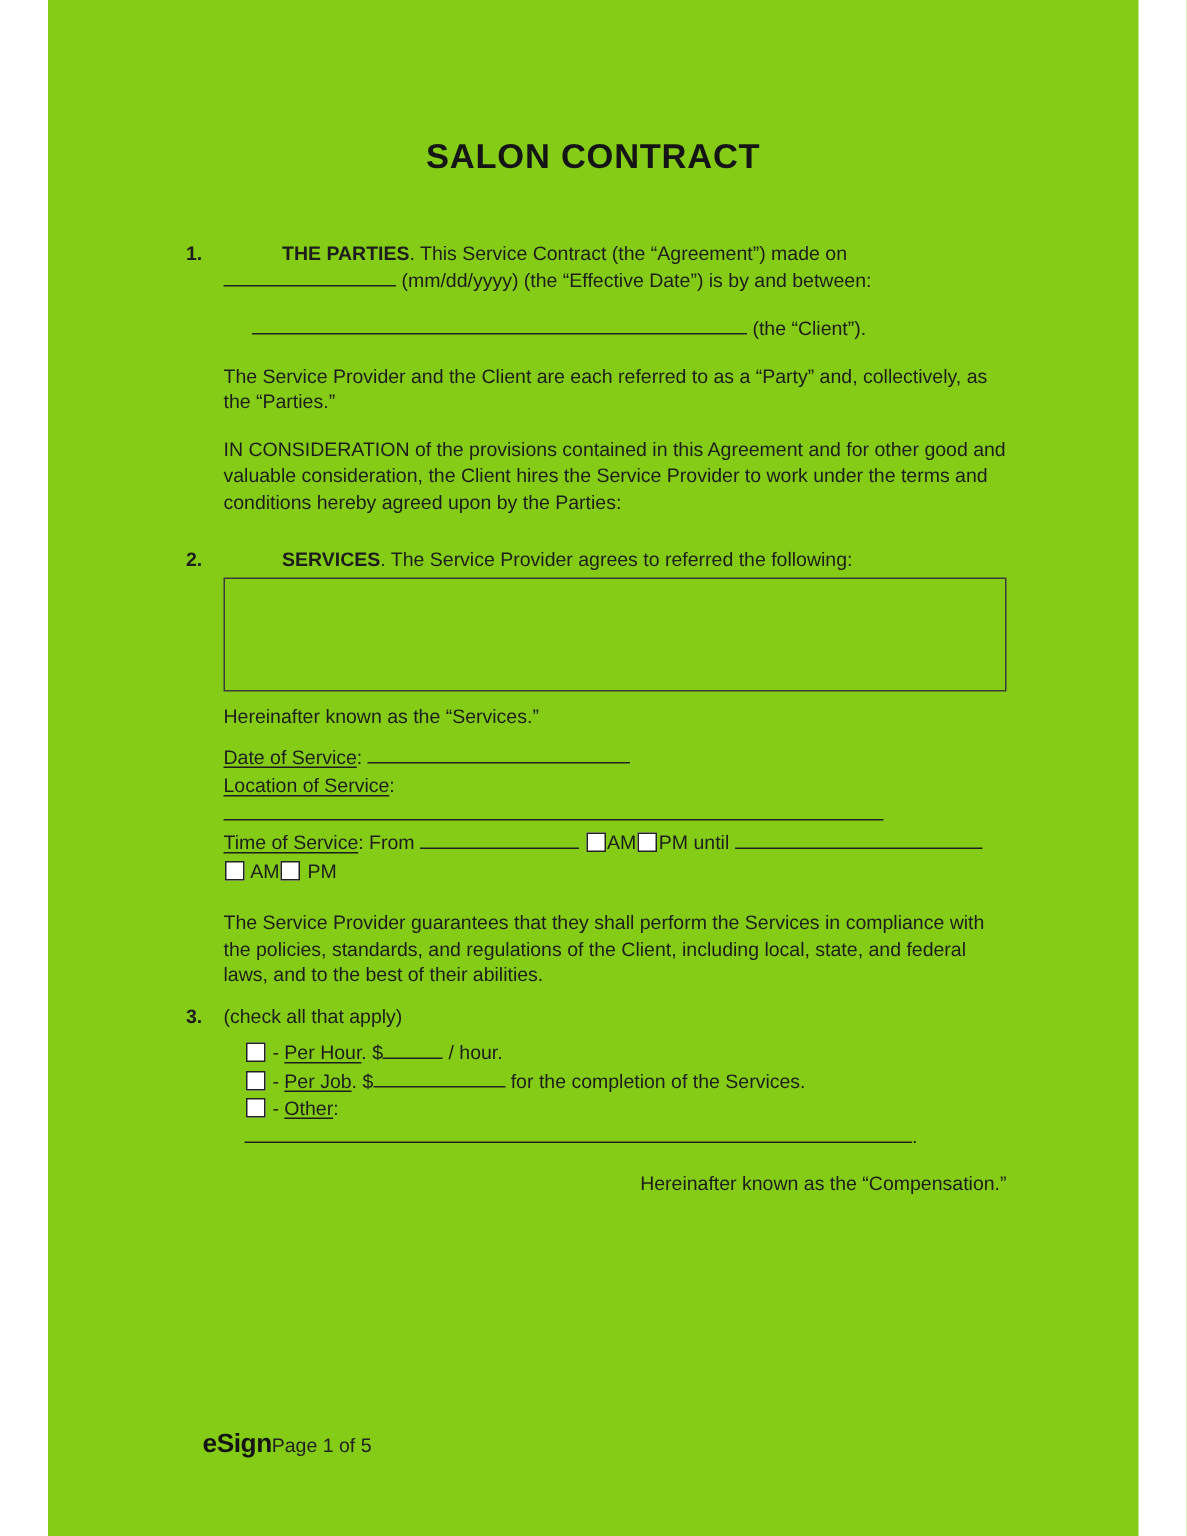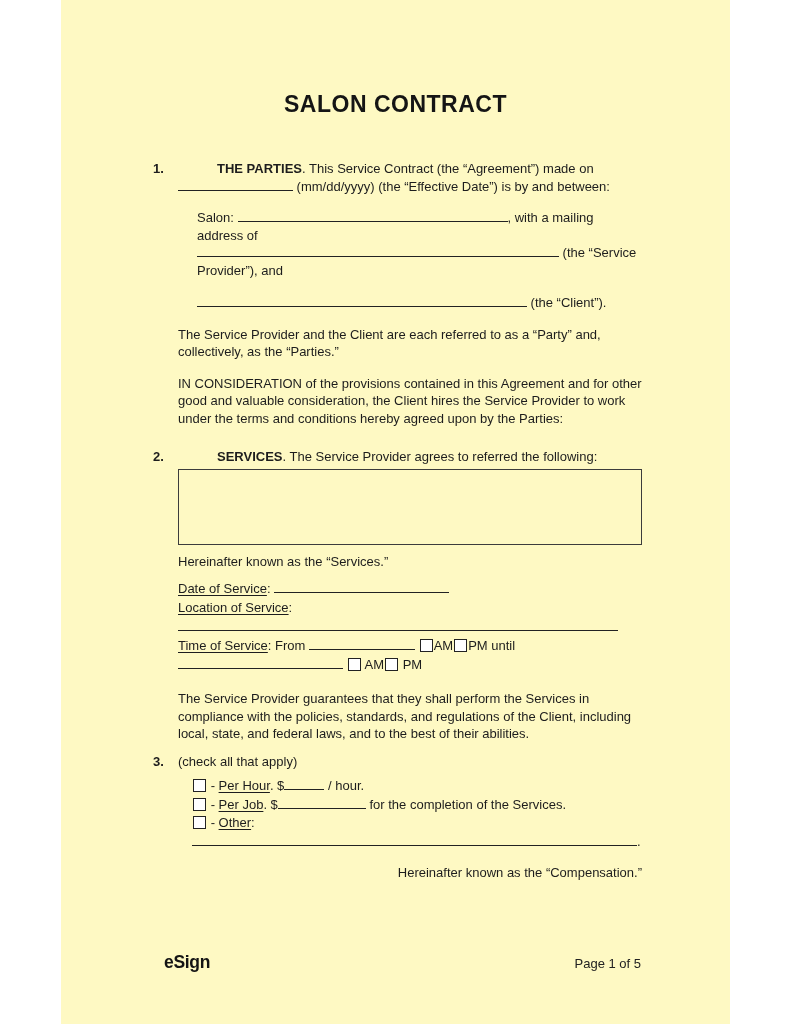--- a/index.html
+++ b/index.html
@@ -1,18 +1,18 @@
 <!DOCTYPE html>
 <html><head>
 <meta charset="utf-8">
 <style>
   html,body { margin:0; padding:0; background:#ffffff; }
   .page {
-    position:relative; width:669px; height:1024px; margin:0 auto;
-    background:#fef9c3; overflow:hidden;
+    position:relative; width:727px; height:1024px; margin:0 auto;
+    background:#84cc16; overflow:hidden;
     font-family:"Liberation Sans", sans-serif;
     font-size:13px; color:#1d1d1d; line-height:17.5px;
   }
   h1.title {
     margin:90px 0 0 0; text-align:center;
     font-size:23px; line-height:28px; font-weight:700; letter-spacing:0.5px; color:#151515;
   }
   .content { margin:42px 88px 0 92px; }
   .sec { display:flex; }
   .num { width:25px; flex:0 0 25px; font-weight:700; }
@@ -37,45 +37,40 @@
     vertical-align:-2px; margin:0 1px;
   }
   .box {
     border:1px solid #3c3c3c; height:74px; margin-top:3px;
   }
   .fields { line-height:19px; }
   .opts { margin-left:14px; line-height:18.5px; }
   .narrow { max-width:520px; }
   .footer {
     position:absolute; left:103px; right:89px; top:954px;
-    display:flex; justify-content:space-between; align-items:baseline;
+    display:flex; align-items:baseline;
   }
   .brand { font-weight:700; font-size:17.5px; letter-spacing:-0.3px; color:#141414; }
   .pageno { font-size:13px; color:#222222; }
 </style>
 </head>
 <body>
 
 <div class="page">
 
   <h1 class="title">SALON CONTRACT</h1>
 
   <div class="content">
 
     <section class="sec">
       <div class="num">1.</div>
       <div class="body">
         <div><span class="b">THE PARTIES</span><span>. This Service Contract (the “Agreement”) made on</span></div>
         <div><span class="blank w115"></span><span> (mm/dd/yyyy) (the “Effective Date”) is by and between:</span></div>
 
-        <div class="party mt14">
-          <div><span>Salon:</span>
-            <span class="blank w270"></span><span>, with a mailing address of</span></div>
-          <div><span class="blank w362"></span><span> (the “Service Provider”), and</span></div>
-        </div>
 
         <div class="party mt15">
           <div><span class="blank w330"></span><span> (the “Client”).</span></div>
         </div>
 
         <p class="mt14">The Service Provider and the Client are each referred to as a “Party” and, collectively, as the “Parties.”</p>
         <p class="mt14">IN CONSIDERATION of the provisions contained in this Agreement and for other good and valuable consideration, the Client hires the Service Provider to work under the terms and conditions hereby agreed upon by the Parties:</p>
       </div>
     </section>
 

